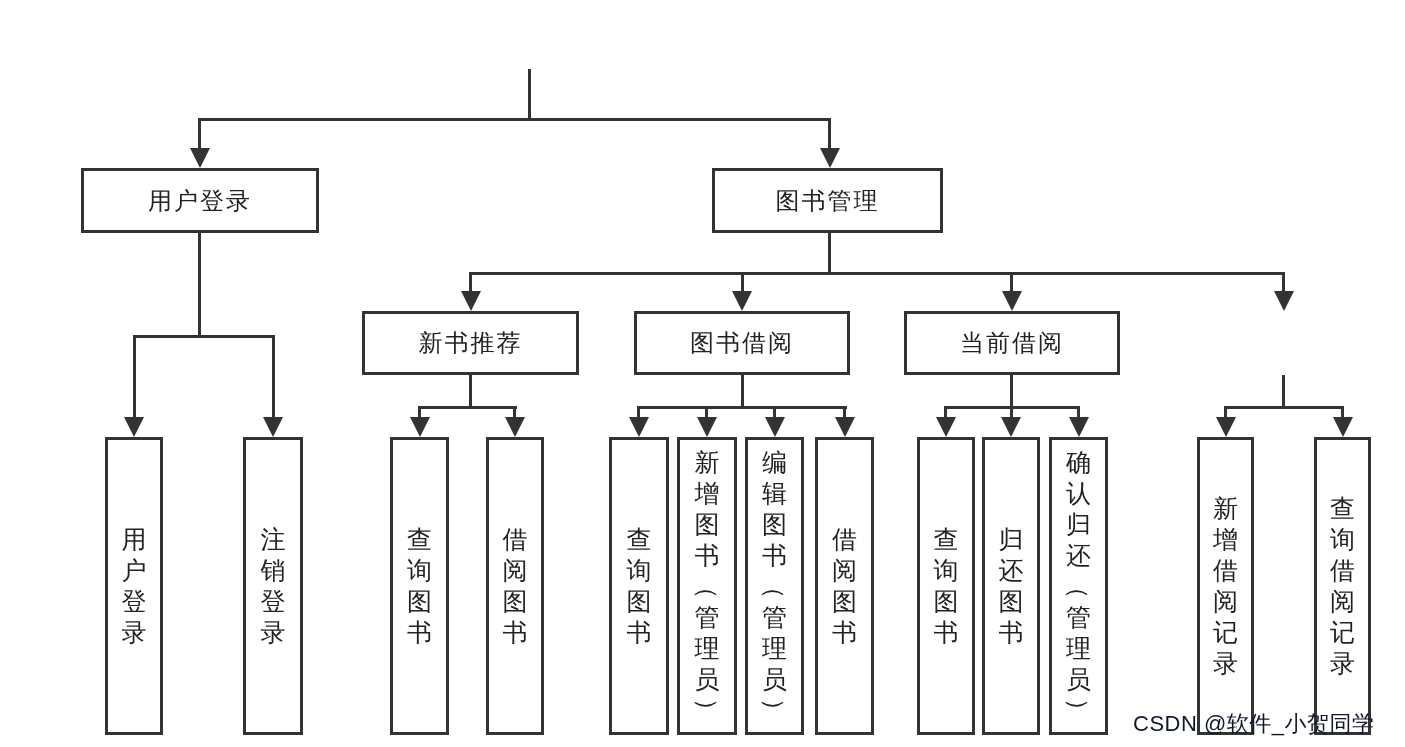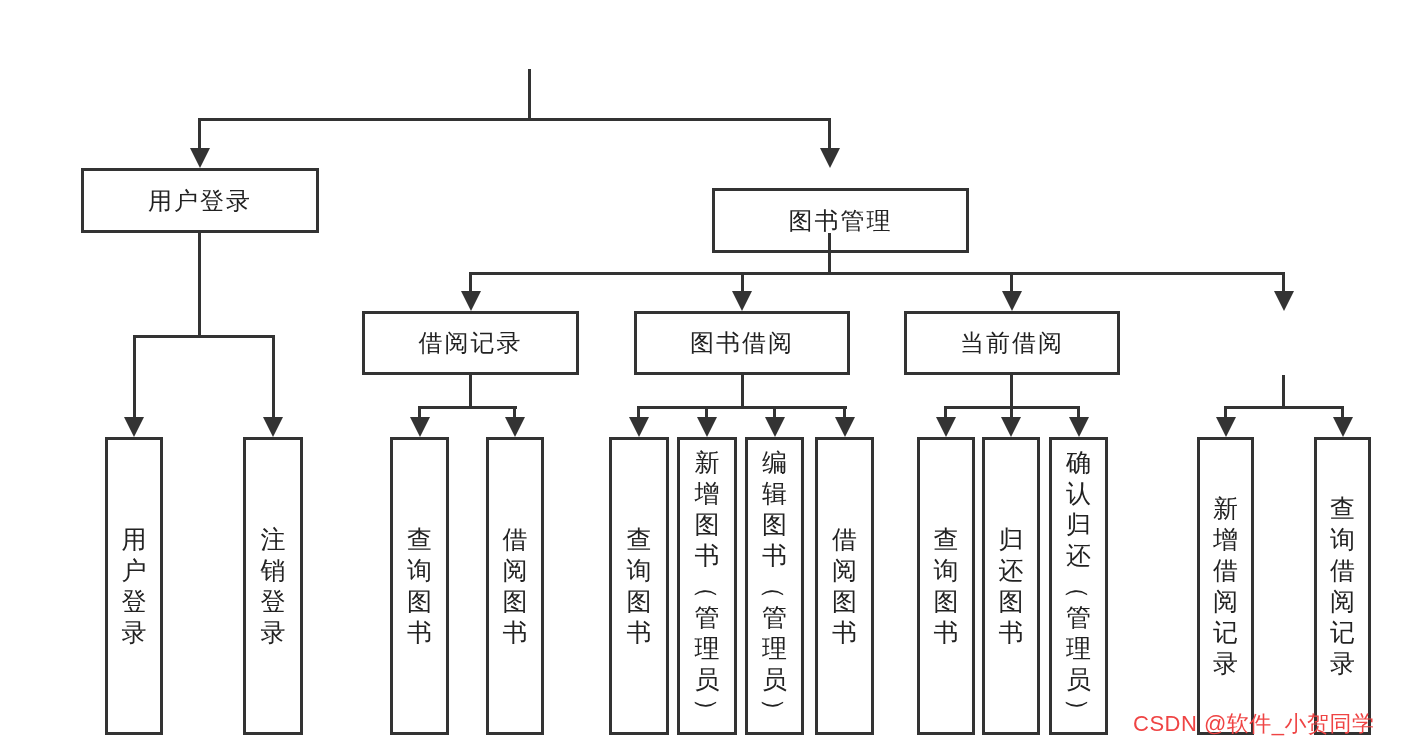--- a/index.html
+++ b/index.html
@@ -35,41 +35,41 @@
   .hline { height: 3px; }
   .vline { width: 3px; }
   .arrow {
     position: absolute; width: 0; height: 0;
     border-left: 10px solid transparent;
     border-right: 10px solid transparent;
     border-top: 20px solid #333333;
   }
   .watermark {
     position: absolute; left: 1133px; top: 709px;
-    font-size: 22px; color: #ef4444; letter-spacing: 0.5px;
+    font-size: 22px; color: #0f172a; letter-spacing: 0.5px;
     white-space: nowrap; z-index: 9;
   }
 </style>
 </head>
 <body>
 
 <div id="canvas">
 
 
   <div class="vline" style="left:528px; top:69px; height:49px;"></div>
   <div class="hline" style="left:198px; top:118px; width:633px;"></div>
   <div class="vline" style="left:198px; top:118px; height:34px;"></div>
   <div class="vline" style="left:828px; top:118px; height:34px;"></div>
   <div class="arrow" style="left:190px; top:148px;"></div>
   <div class="arrow" style="left:820px; top:148px;"></div>
 
   <div class="node" style="left:81px; top:168px; width:238px; height:65px;">
     <span>用户登录</span>
   </div>
-  <div class="node" style="left:712px; top:168px; width:257px; height:65px;margin-top:20px;">
+  <div class="node" style="left:712px; top:168px; width:231px; height:65px;">
     <span>图书管理</span>
   </div>
 
   <div class="vline" style="left:198px; top:233px; height:102px;"></div>
   <div class="hline" style="left:133px; top:335px; width:142px;"></div>
   <div class="vline" style="left:133px; top:335px; height:84px;"></div>
   <div class="vline" style="left:272px; top:335px; height:84px;"></div>
   <div class="arrow" style="left:124px; top:417px;"></div>
   <div class="arrow" style="left:263px; top:417px;"></div>
 
@@ -78,21 +78,21 @@
   <div class="vline" style="left:469px; top:272px; height:24px;"></div>
   <div class="vline" style="left:741px; top:272px; height:24px;"></div>
   <div class="vline" style="left:1010px; top:272px; height:24px;"></div>
   <div class="vline" style="left:1282px; top:272px; height:24px;"></div>
   <div class="arrow" style="left:461px; top:291px;"></div>
   <div class="arrow" style="left:732px; top:291px;"></div>
   <div class="arrow" style="left:1002px; top:291px;"></div>
   <div class="arrow" style="left:1274px; top:291px;"></div>
 
   <div class="node" style="left:362px; top:311px; width:217px; height:64px;">
-    <span>借阅记录</span>
+    <span>新书推荐</span>
   </div>
   <div class="node" style="left:634px; top:311px; width:216px; height:64px;">
     <span>图书借阅</span>
   </div>
   <div class="node" style="left:904px; top:311px; width:216px; height:64px;">
     <span>当前借阅</span>
   </div>
 
   <div class="vline" style="left:469px; top:375px; height:34px;"></div>
   <div class="hline" style="left:418px; top:406px; width:99px;"></div>

